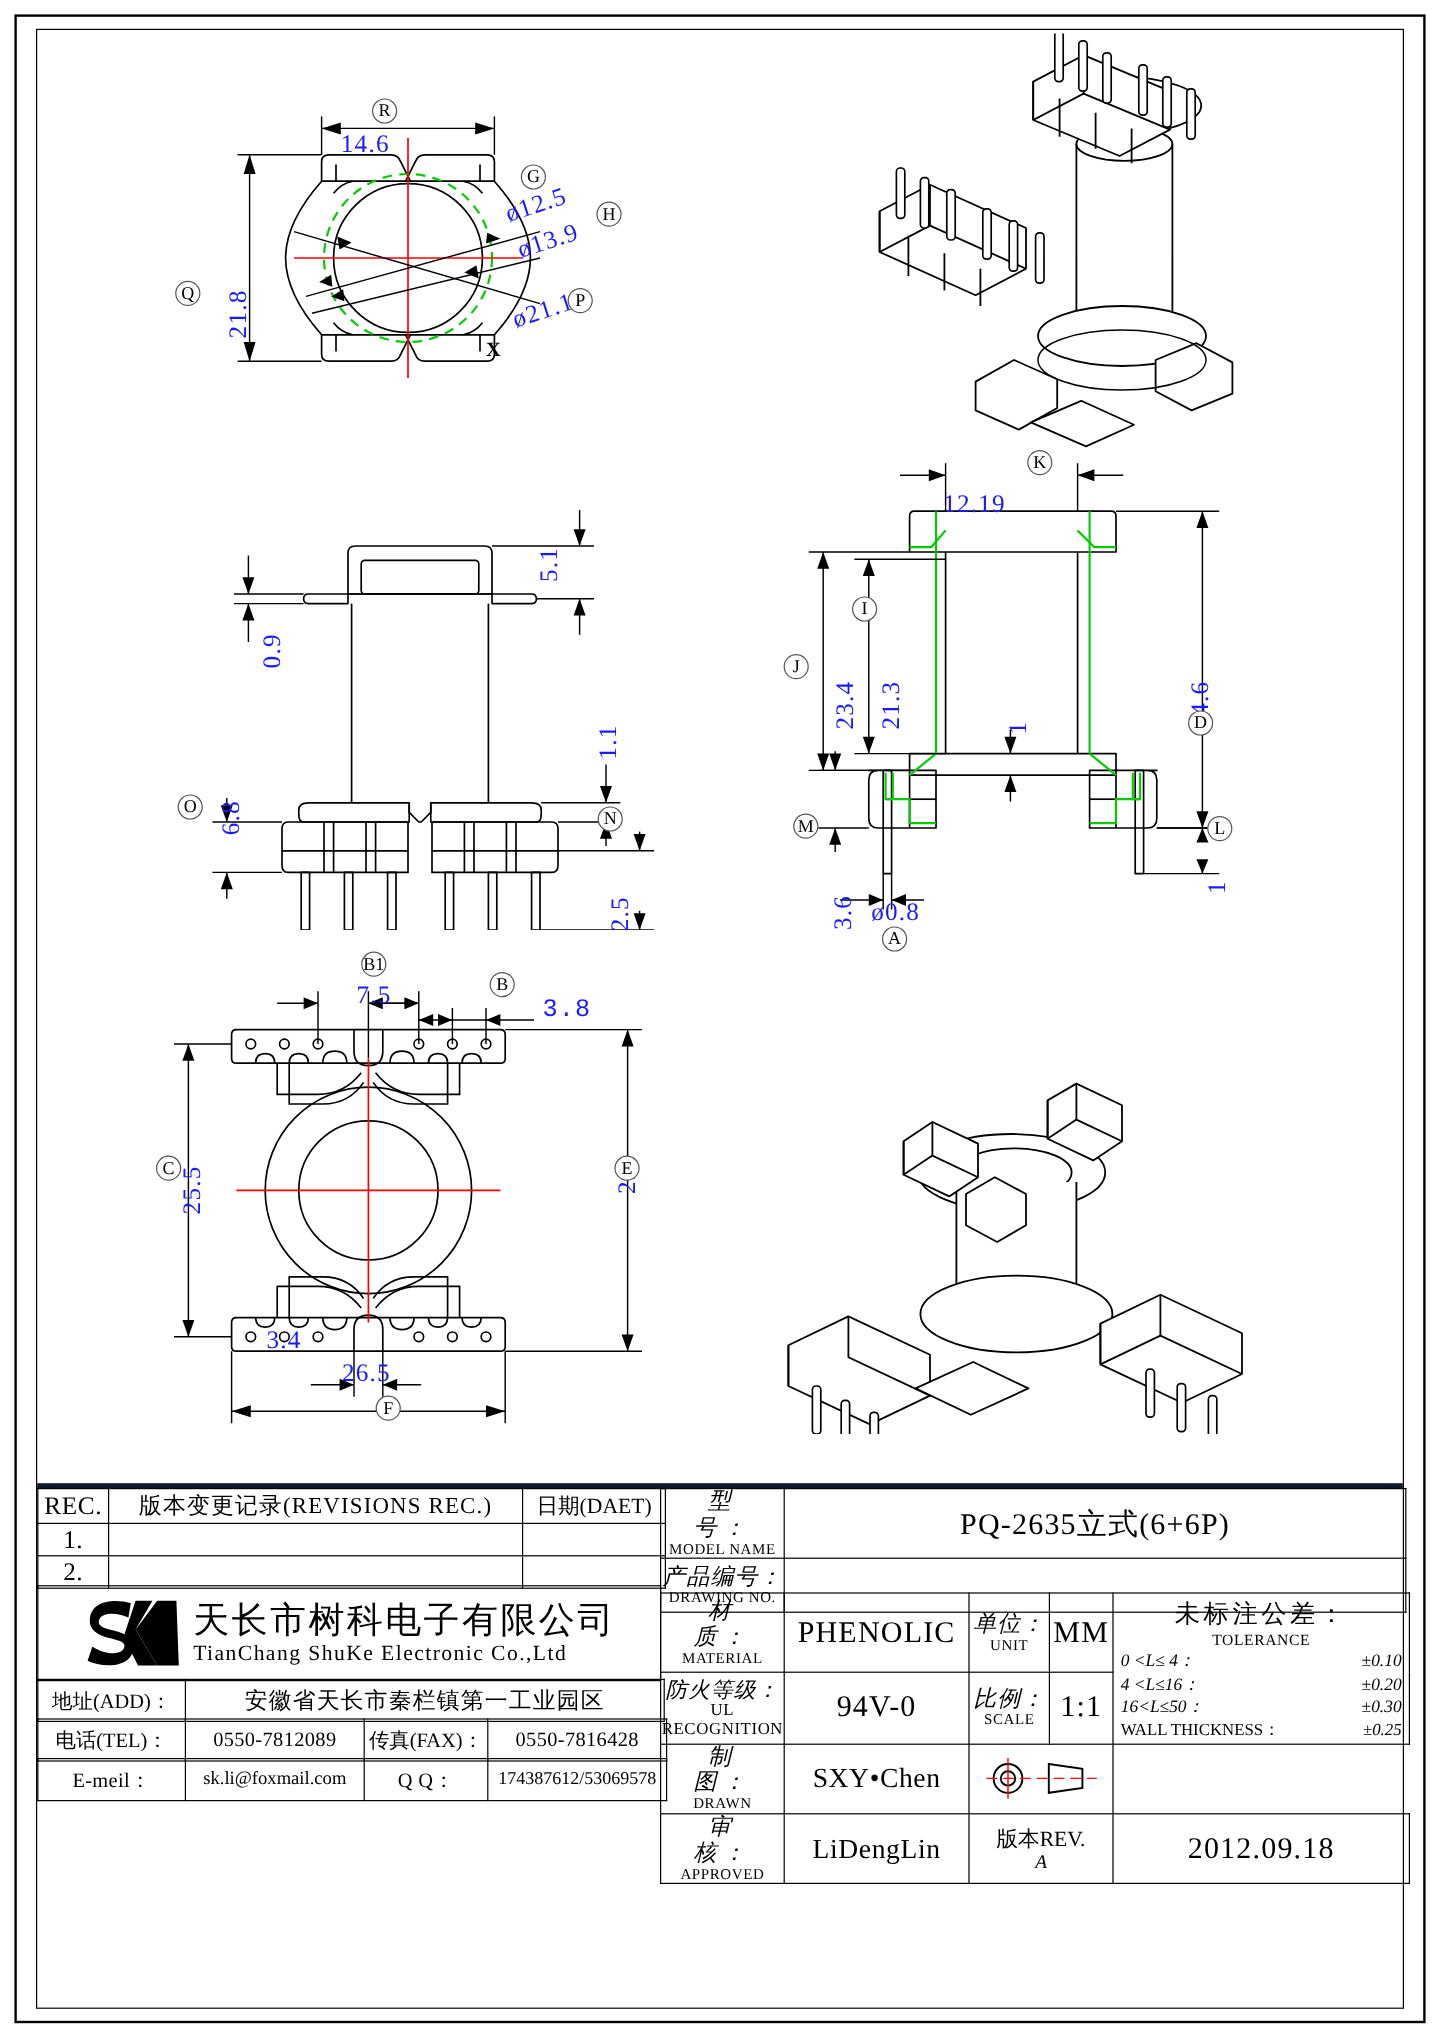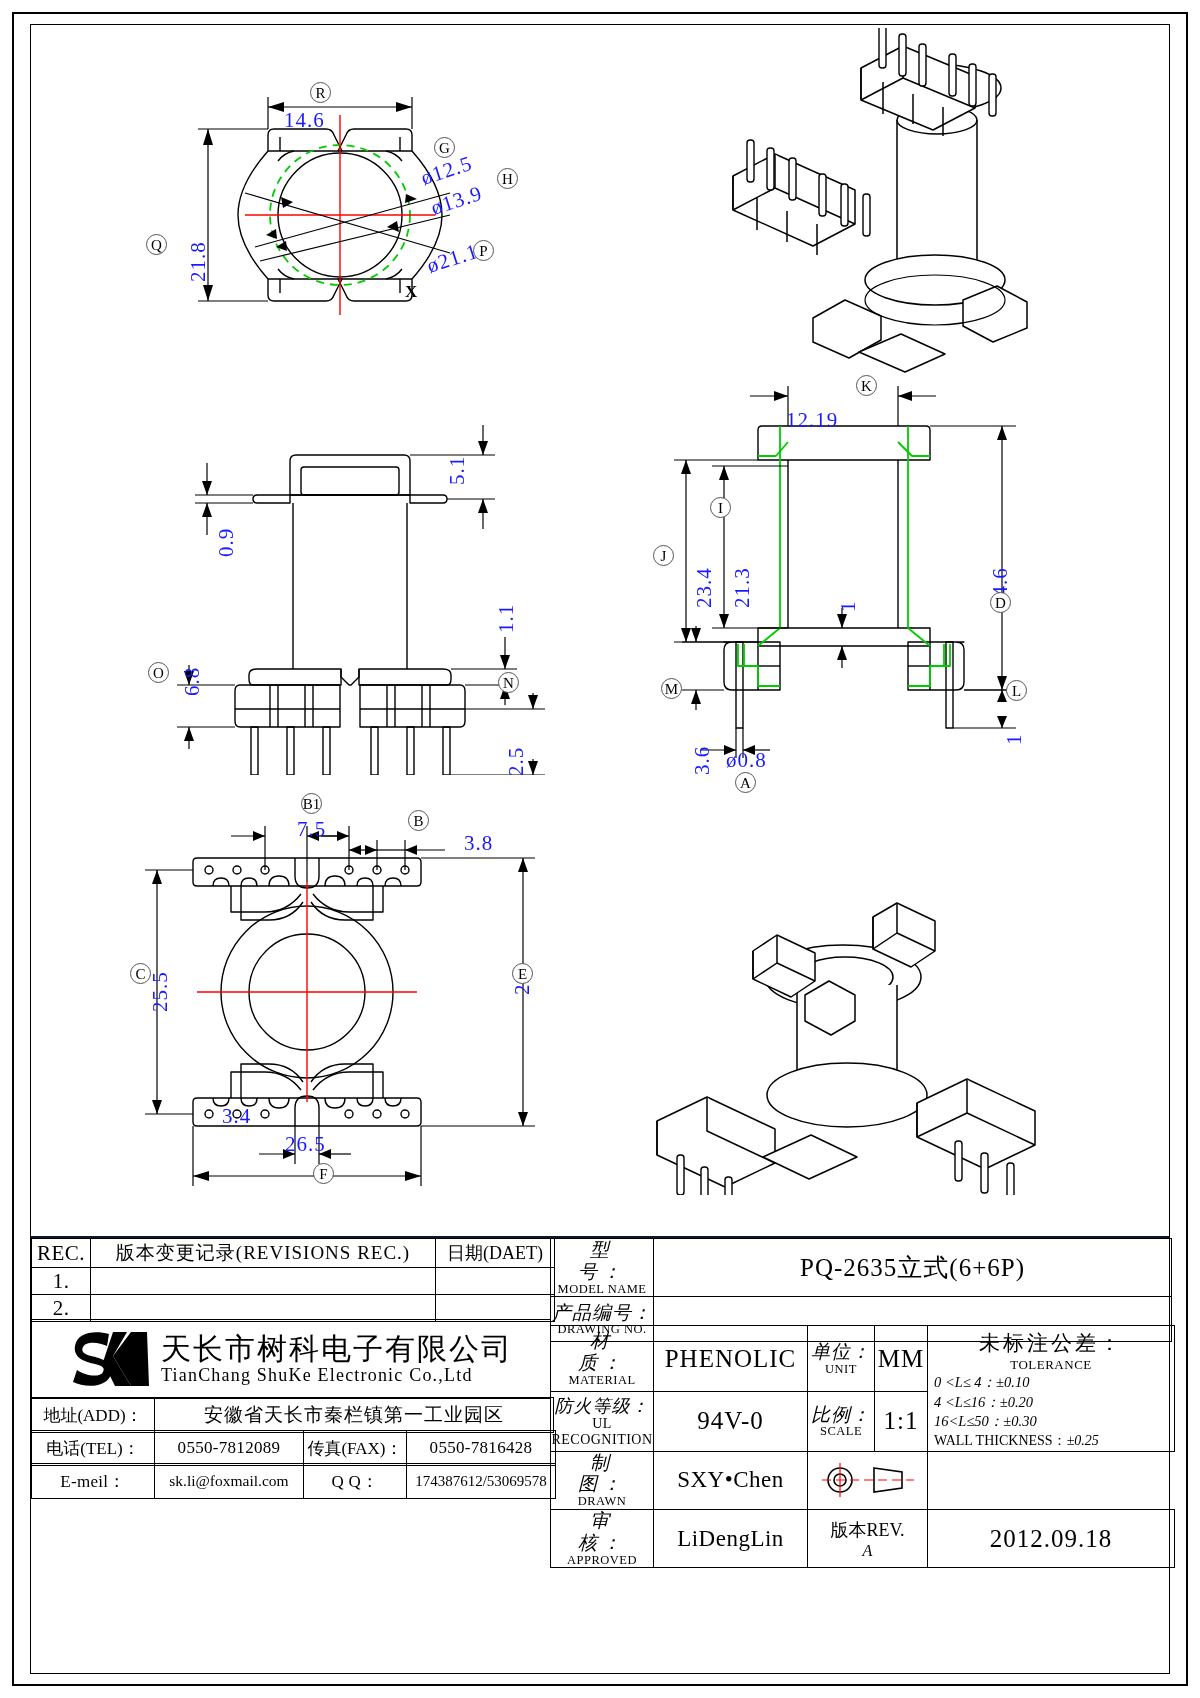--- a/index.html
+++ b/index.html
@@ -58,21 +58,21 @@
   .svgview { position: absolute; }
 
   
   #titleblock {
     position: absolute;
     left: 31px;
     top: 1236px;
     width: 1138px;
     height: 290px;
     box-sizing: border-box;
-    border-top: 2px solid #0f172a;
+    border-top: 4px solid #0f172a;
   }
   table.tb {
     border-collapse: collapse;
     table-layout: fixed;
   }
   table.tb td {
     border: 1.3px solid #000;
     padding: 0;
     text-align: center;
     vertical-align: middle;
@@ -95,20 +95,21 @@
     font-family: "Liberation Serif", serif;
   }
   .bigval { font-size: 25px; letter-spacing: 1px; }
   .midval { font-size: 21px; letter-spacing: 0.5px; }
   .smval  { font-size: 17px; letter-spacing: 0.3px; }
 
   .tolrow {
     font-style: italic;
     font-size: 14.5px;
     display: flex;
+    justify-content: space-between;
     padding: 0 6px;
     line-height: 1.35;
   }
   .tolhead { font-size: 21px; letter-spacing: 3px; }
   .tolsub  { font-size: 13px; letter-spacing: 0.5px; }
 
   #logo-wrap {
     display: flex;
     align-items: center;
     justify-content: center;
@@ -633,21 +634,21 @@
         <line x1="286" y1="306" x2="286" y2="366"></line>
         <line x1="58" y1="356" x2="286" y2="356"></line>
       </g>
       <g fill="#000">
         <polygon points="58,356 74,351 74,361"></polygon>
         <polygon points="286,356 270,351 270,361"></polygon>
       </g>
     </svg>
   </div>
   <div class="dimtxt" style="left:297px; top:817px;">7.5</div>
-  <div class="dimtxt" style="left:464px; top:831px;">3.8</div>
+  <div class="dimtxt" style="left:452px; top:831px;font-family:Liberation Mono, monospace;">3.8</div>
   <div class="dimtxt v" style="left:148px; top:1012px;">25.5</div>
   <div class="dimtxt v" style="left:510px; top:995px;">29</div>
   <div class="dimtxt" style="left:222px; top:1104px;">3.4</div>
   <div class="dimtxt" style="left:285px; top:1132px;">26.5</div>
   <div class="balloon" style="left:301px; top:793px;">B1</div>
   <div class="balloon" style="left:408px; top:810px;">B</div>
   <div class="balloon" style="left:130px; top:963px;">C</div>
   <div class="balloon" style="left:512px; top:963px;">E</div>
   <div class="balloon" style="left:313px; top:1163px;">F</div>
 

